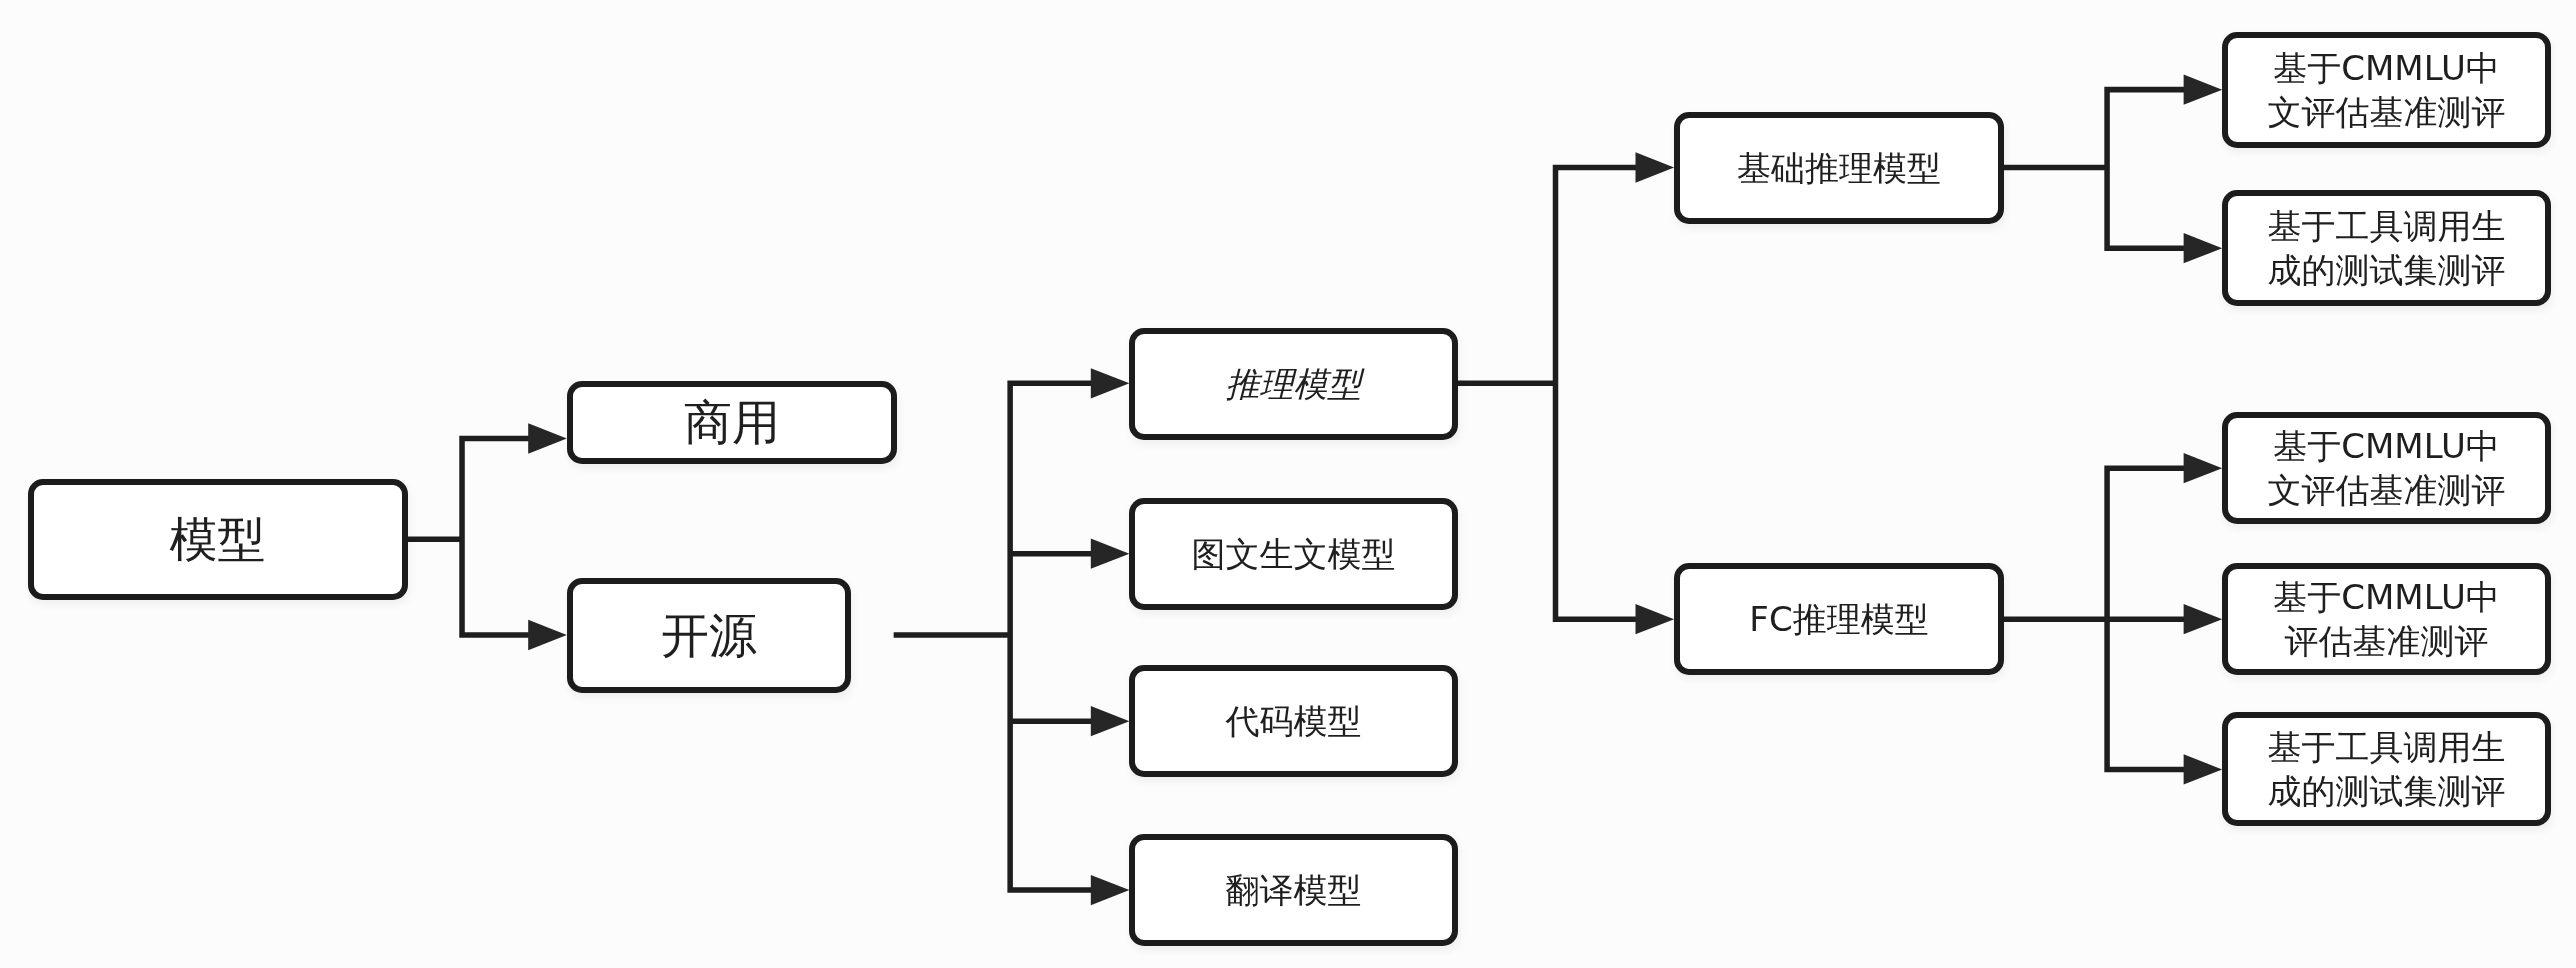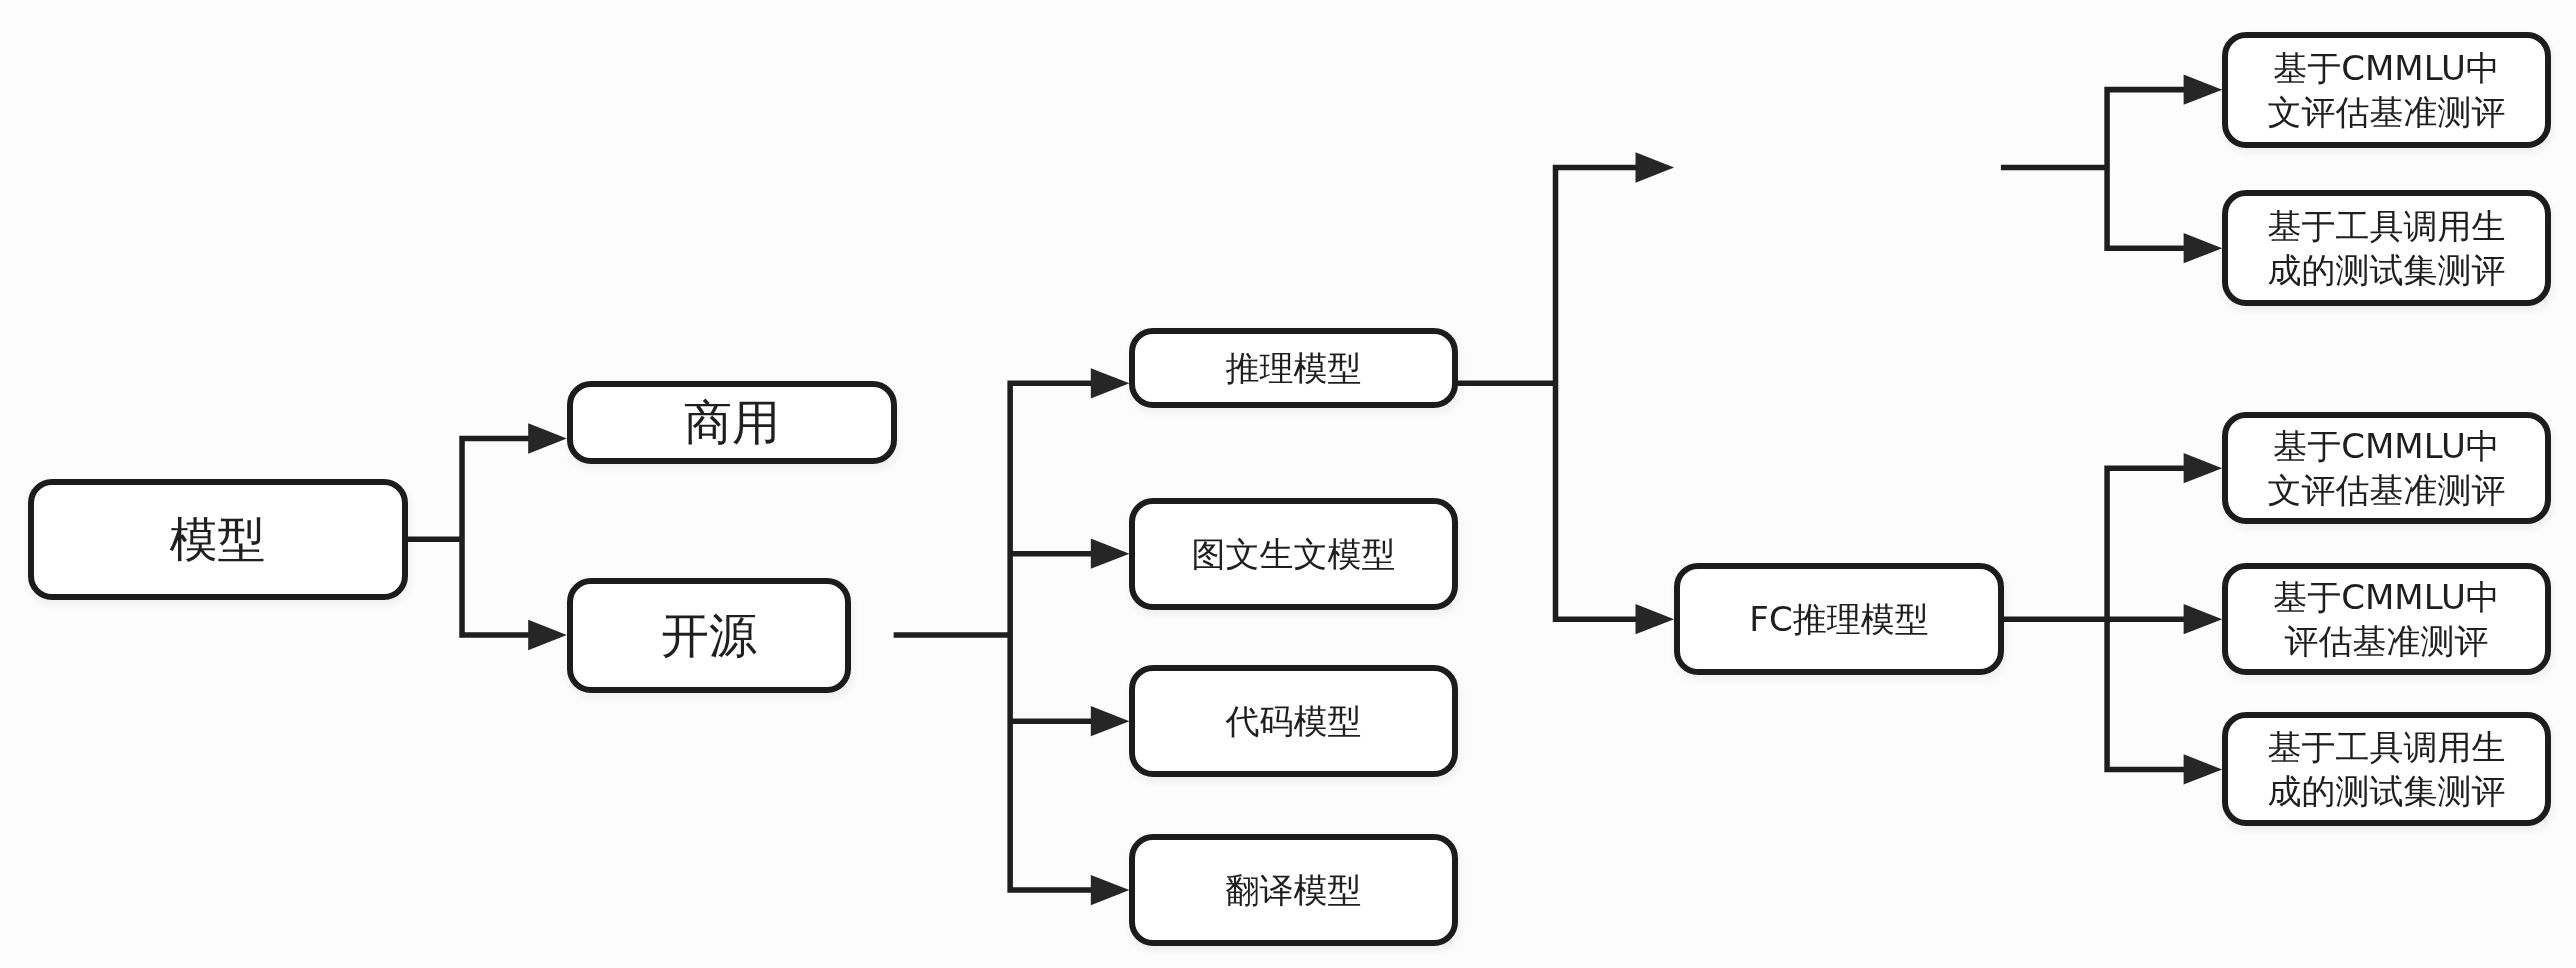--- a/index.html
+++ b/index.html
@@ -30,21 +30,21 @@
   }
   .edges polygon {
     fill: #262626;
     stroke: none;
   }
   .node {
     position: absolute;
     box-sizing: border-box;
     background: #ffffff;
     border: 6.2px solid #1c1c1c;
-    border-radius: 24px;
+    border-radius: 15px;
     display: flex;
     align-items: center;
     justify-content: center;
     text-align: center;
     font-size: 34px;
     line-height: 1.3;
     font-weight: 400;
     color: #1f1f1f;
     white-space: pre-line;
     padding: 4.1px 16.5px;
@@ -89,28 +89,29 @@
       <polygon points="3223,1116 3167,1094 3167,1138"></polygon>
     </g>
   </svg>
 
   <div class="node lg" style="left:27.6px; top:479px; width:380px; height:121px;">模型</div>
 
   <div class="node lg" style="left:567px; top:381px; width:330px; height:83px;">商用</div>
 
   <div class="node lg" style="left:567px; top:578px; width:284px; height:115px;">开源</div>
 
-  <div class="node" style="left:1129px; top:328px; width:329px; height:80px;">推理模型</div>
+  <div class="node" style="left:1129px; top:328px; width:329px; height:112px;font-style:italic;">推理模型</div>
 
   <div class="node" style="left:1129px; top:498px; width:329px; height:112px;">图文生文模型</div>
 
   <div class="node" style="left:1129px; top:665px; width:329px; height:112px;">代码模型</div>
 
   <div class="node" style="left:1129px; top:834px; width:329px; height:112px;">翻译模型</div>
 
+  <div class="node" style="left:1674px; top:112px; width:330px; height:112px;">基础推理模型</div>
 
   <div class="node" style="left:1674px; top:563px; width:330px; height:112px;">FC推理模型</div>
 
   <div class="node" style="left:2222px; top:32px; width:329px; height:116px;">基于CMMLU中
 文评估基准测评</div>
 
   <div class="node" style="left:2222px; top:190px; width:329px; height:116px;">基于工具调用生
 成的测试集测评</div>
 
   <div class="node" style="left:2222px; top:412px; width:329px; height:112px;">基于CMMLU中

